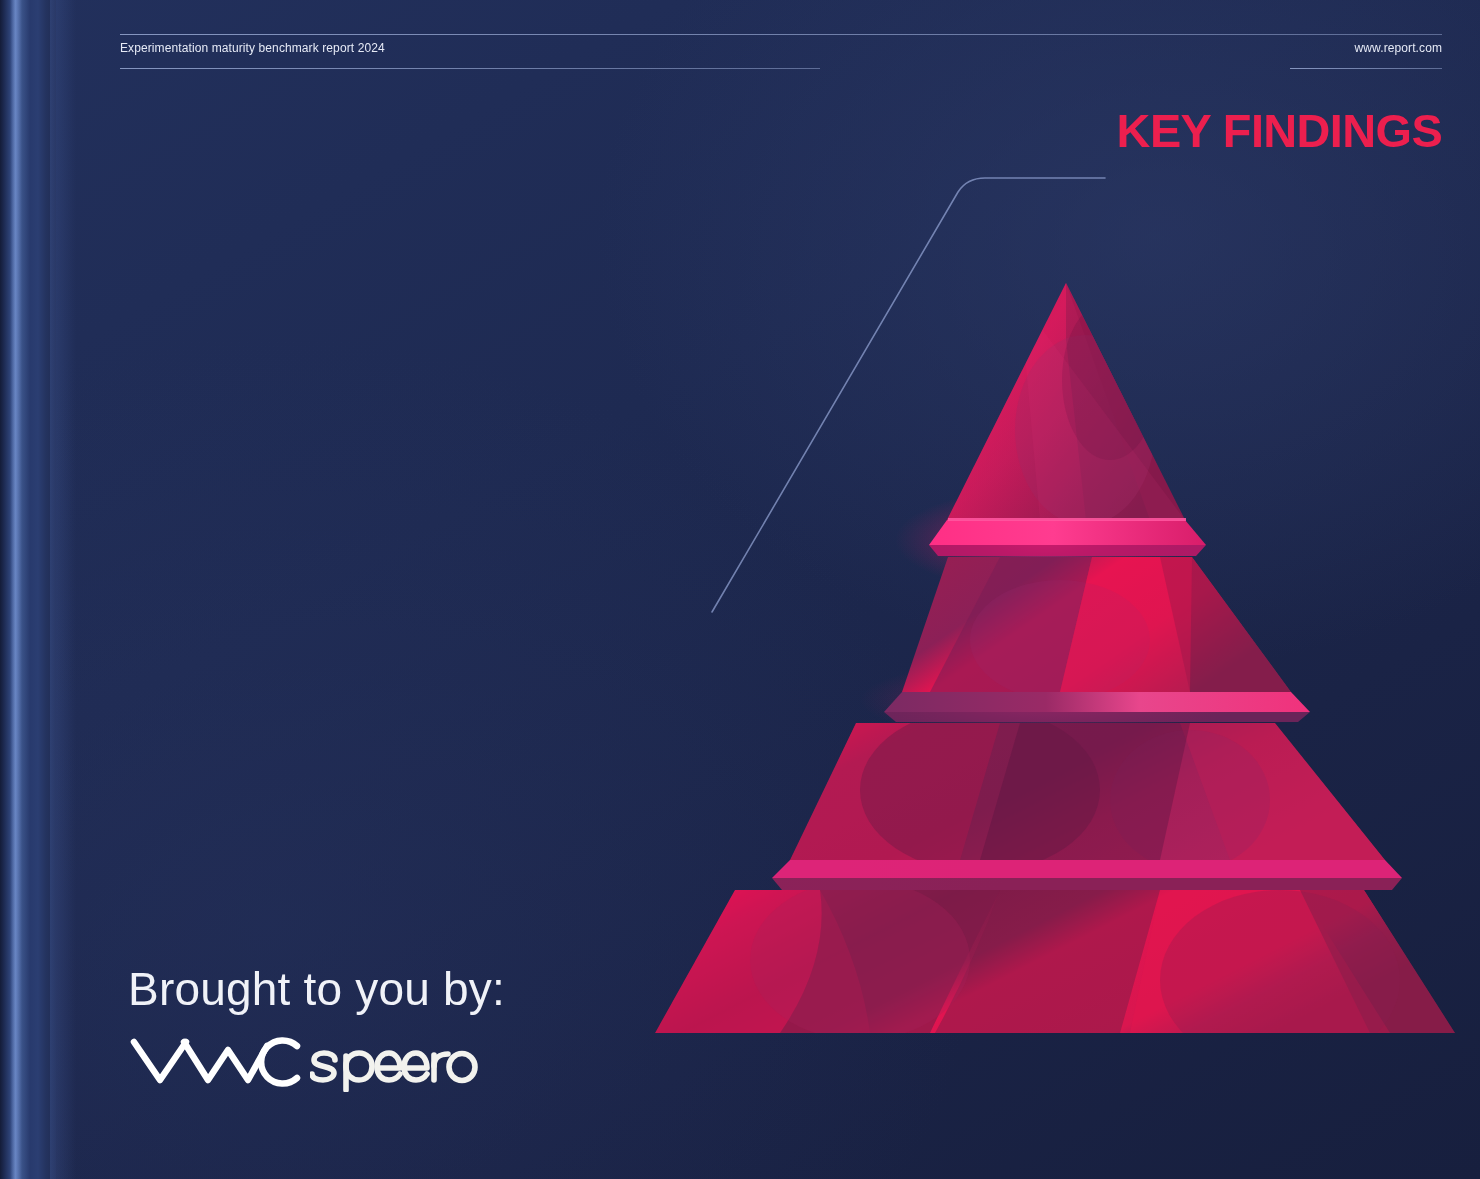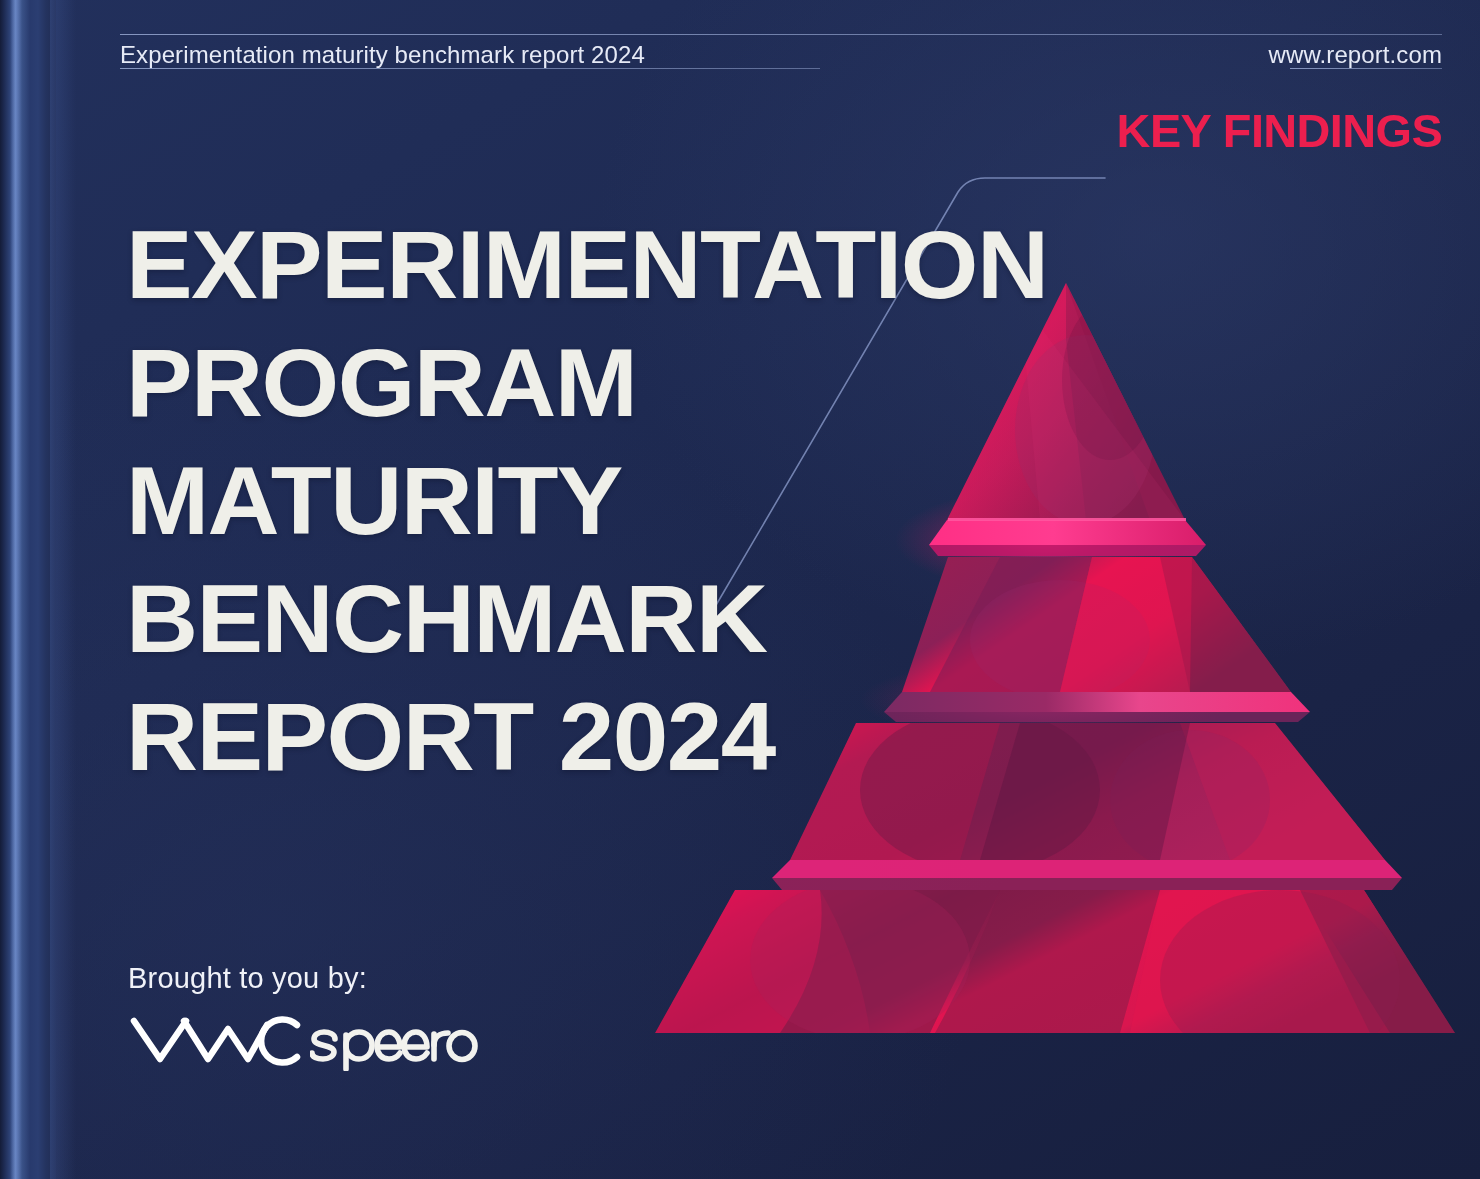--- a/index.html
+++ b/index.html
@@ -53,21 +53,21 @@
   .hline {
     position:absolute; height:1px;
     background:linear-gradient(to right, rgba(167,184,226,.75), rgba(167,184,226,.45));
   }
   #hline-top    { left:0;    top:6px;  width:1322px; }
   #hline-bot-l  { left:0;    top:40px; width:700px; }
   #hline-bot-r  { left:1170px; top:40px; width:152px; }
 
   .hdr-text {
     position:absolute; top:13px;
-    font-size:24px; font-weight:400; letter-spacing:.1px;
+    font-size:12px; font-weight:400; letter-spacing:.1px;
     color:#e6eaf6; white-space:nowrap;
   }
   #hdr-left  { left:0; }
   #hdr-right { right:0; }
 
   
   #key-findings {
     position:absolute; right:38px; top:104px; z-index:25;
     font-size:46px; font-weight:900; letter-spacing:-0.6px;
     color:#ec1f4e;
@@ -100,21 +100,21 @@
     text-shadow:0 2px 5px rgba(10,15,35,.35);
     transform:scaleX(1.04);
     transform-origin:left center;
   }
 
   
   #brought {
     position:absolute; left:128px; top:962px; z-index:22;
   }
   #brought-label {
-    font-size:29px; font-weight:400; color:#f0f2f8;
+    font-size:46px; font-weight:400; color:#f0f2f8;
     letter-spacing:.2px; white-space:nowrap;
   }
   #vwo-logo   { margin-top:14px; }
   #speero-logo{ margin-top:10px; margin-left:2px; }
 </style>
 </head>
 <body>
 
 <div id="cover">
 
@@ -284,27 +284,20 @@
   <div id="header">
     <div class="hline" id="hline-top"></div>
     <div class="hline" id="hline-bot-l"></div>
     <div class="hline" id="hline-bot-r"></div>
     <div class="hdr-text" id="hdr-left">Experimentation maturity benchmark report 2024</div>
     <div class="hdr-text" id="hdr-right">www.report.com</div>
   </div>
 
   <div id="key-findings">KEY FINDINGS</div>
 
-  <div id="title">
-    <span class="tline">EXPERIMENTATION</span>
-    <span class="tline">PROGRAM</span>
-    <span class="tline">MATURITY</span>
-    <span class="tline">BENCHMARK</span>
-    <span class="tline">REPORT 2024</span>
-  </div>
 
   <div id="brought">
     <div id="brought-label">Brought to you by:</div>
 
     
     <svg id="vwo-logo" width="176" height="62" viewBox="0 0 176 62">
       <g fill="none" stroke="#ffffff" stroke-width="6.5" stroke-linecap="round" stroke-linejoin="round">
         <polyline points="6,12 32,50 58,12"></polyline>
         <polyline points="56,12 80,50 100,20 120,50 139,16"></polyline>
         <path d="M169,16 A21.5,21.5 0 1 0 169,48"></path>

